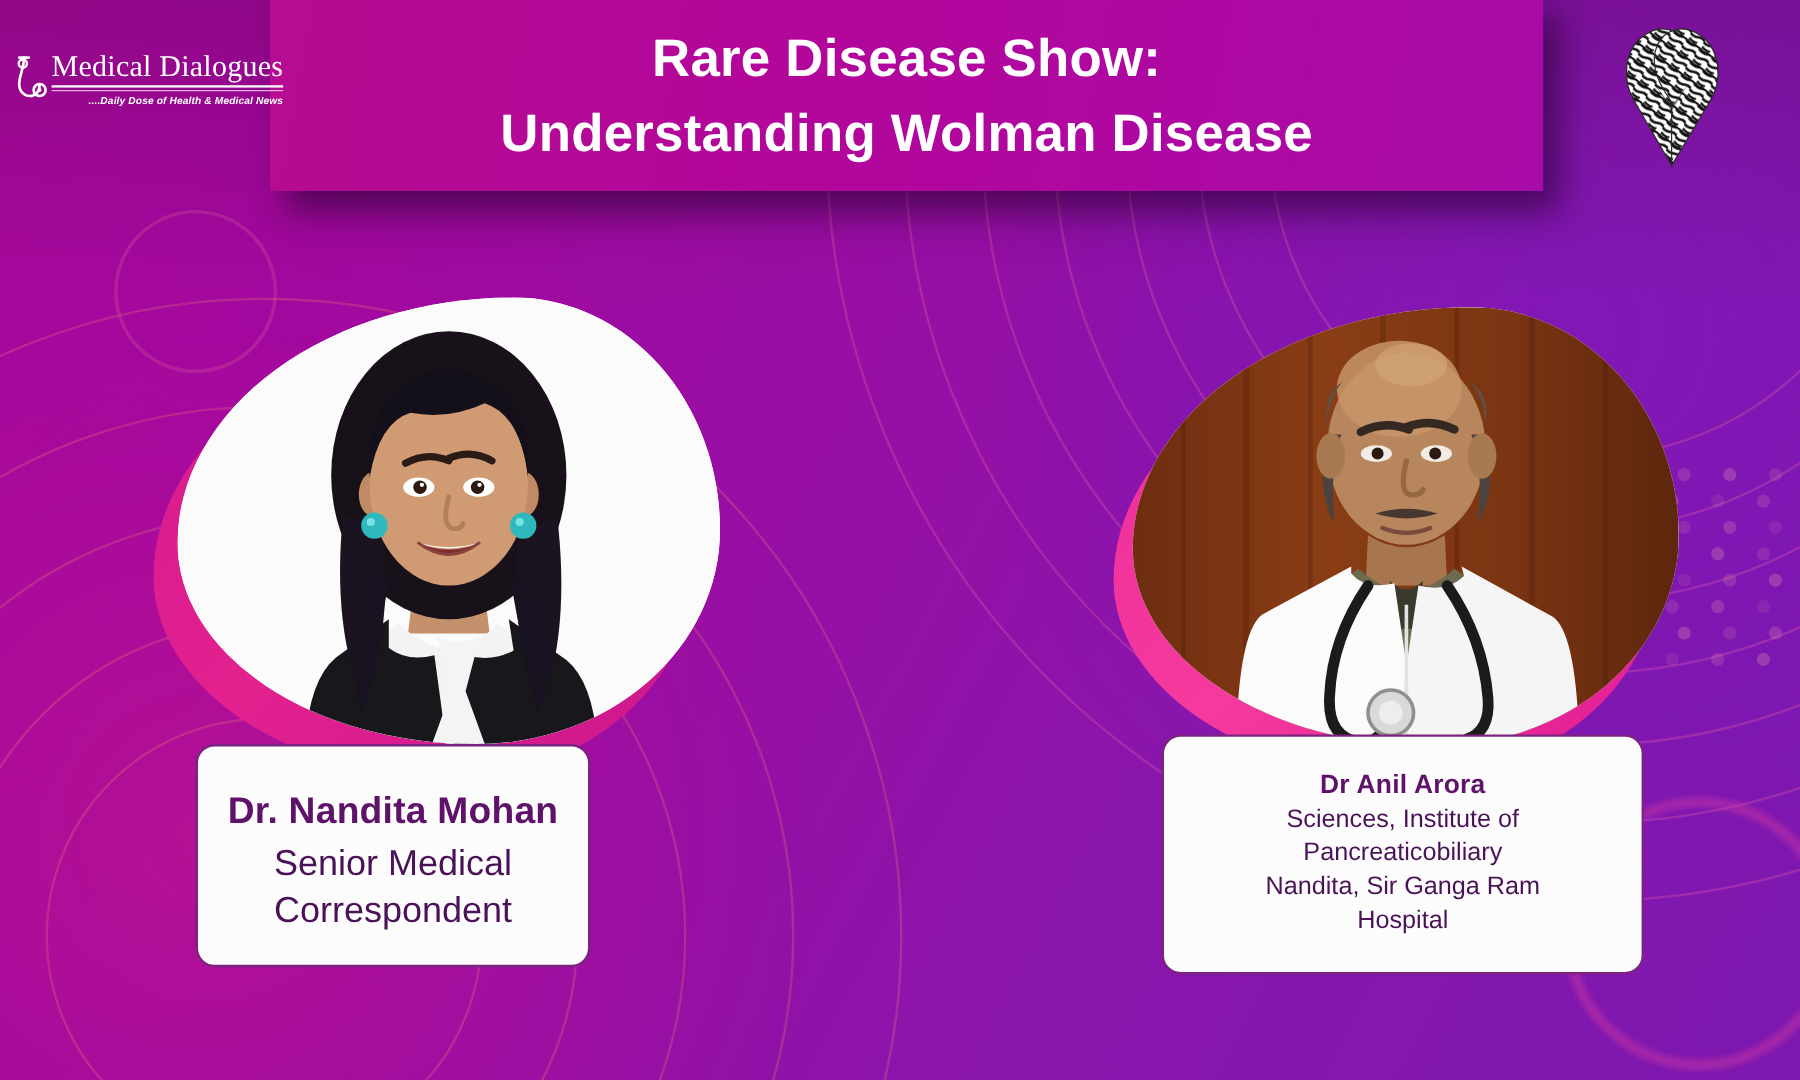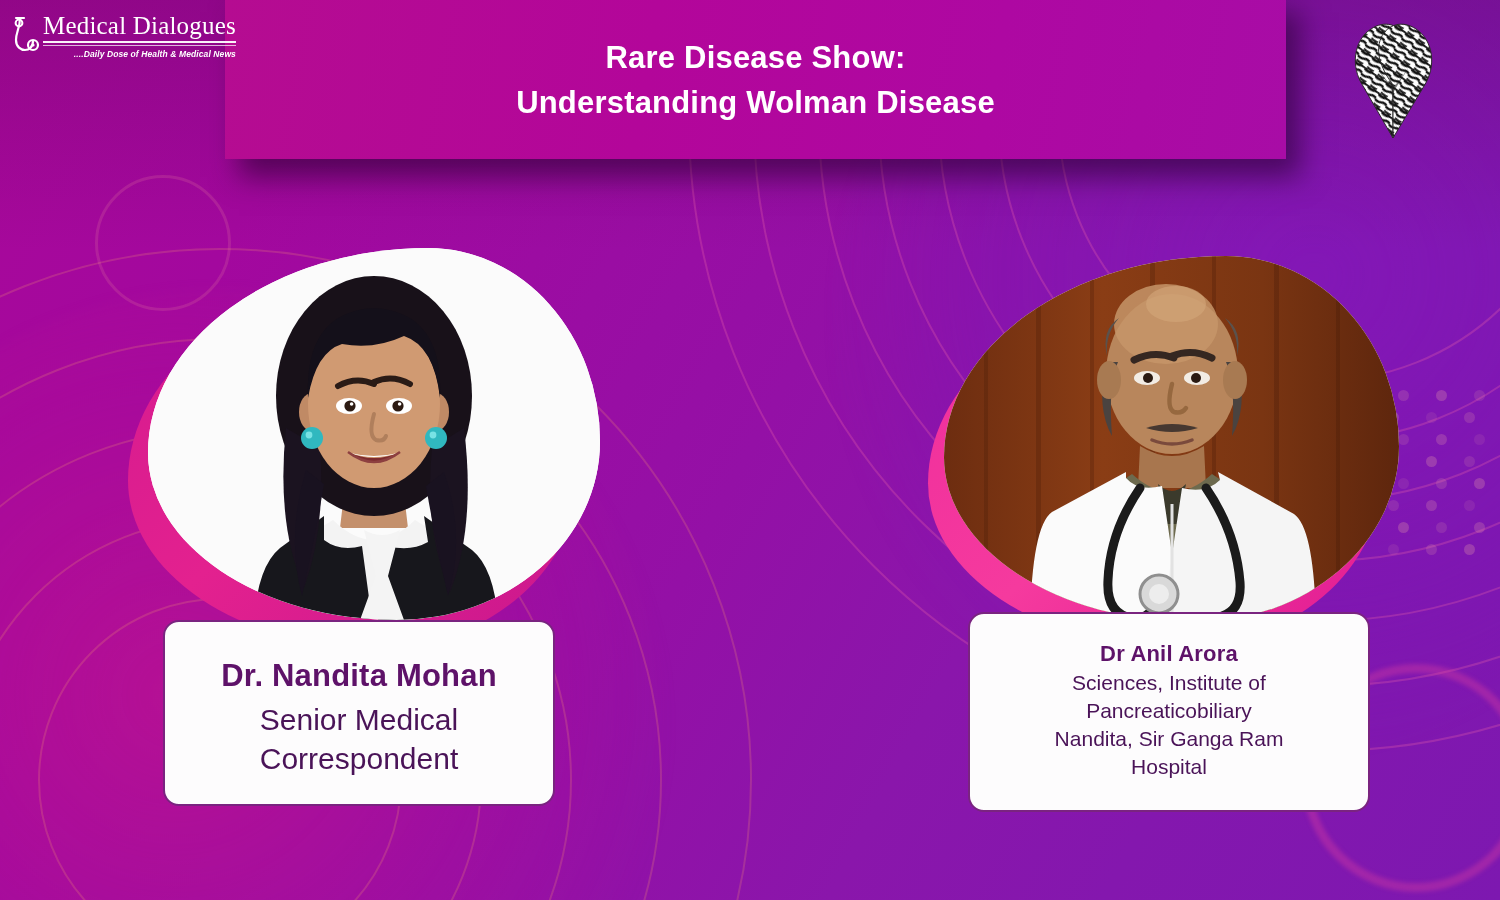--- a/index.html
+++ b/index.html
@@ -144,34 +144,34 @@
     height: 165px;
     background: linear-gradient(100deg, #b50c91 0%, #b3069a 40%, #ae08a2 72%, #a80ca6 100%);
     box-shadow: 14px 18px 26px rgba(40,0,48,0.60);
     display: flex;
     align-items: center;
     justify-content: center;
     z-index: 6;
   }
   .banner-title {
     color: #fff;
-    font-size: 31px;
+    font-size: 44px;
     font-weight: 700;
     line-height: 1.42;
     text-align: center;
     letter-spacing: 0.2px;
     padding-top: 8px;
   }
   .banner-title .l2 { display: block; }
 
   
   .logo {
     position: absolute;
     left: 10px;
-    top: 12px;
+    top: 42px;
     z-index: 8;
     display: flex;
     align-items: flex-start;
   }
   .logo-mark { margin-right: 3px; margin-top: 2px; }
   .logo-text-wrap { display: flex; flex-direction: column; }
   .logo-name {
     color: #ffffff;
     font-size: 25px;
     font-weight: 400;
@@ -256,21 +256,21 @@
     box-sizing: border-box;
     display: flex;
     flex-direction: column;
     justify-content: center;
     align-items: center;
     text-align: center;
   }
   .card-left {
     left: 163px;
     top: 620px;
-    width: 392px;
+    width: 329px;
     height: 186px;
     padding: 24px 14px 14px;
   }
   .card-right {
     left: 968px;
     top: 612px;
     width: 402px;
     height: 200px;
     padding: 8px 12px 10px;
   }

